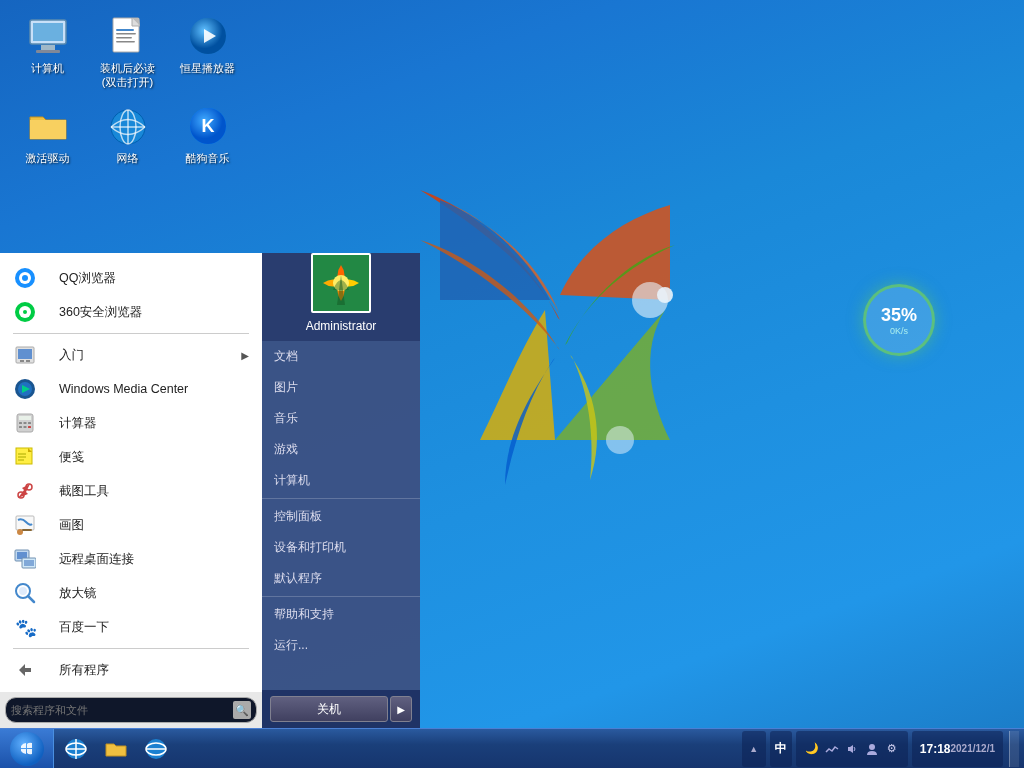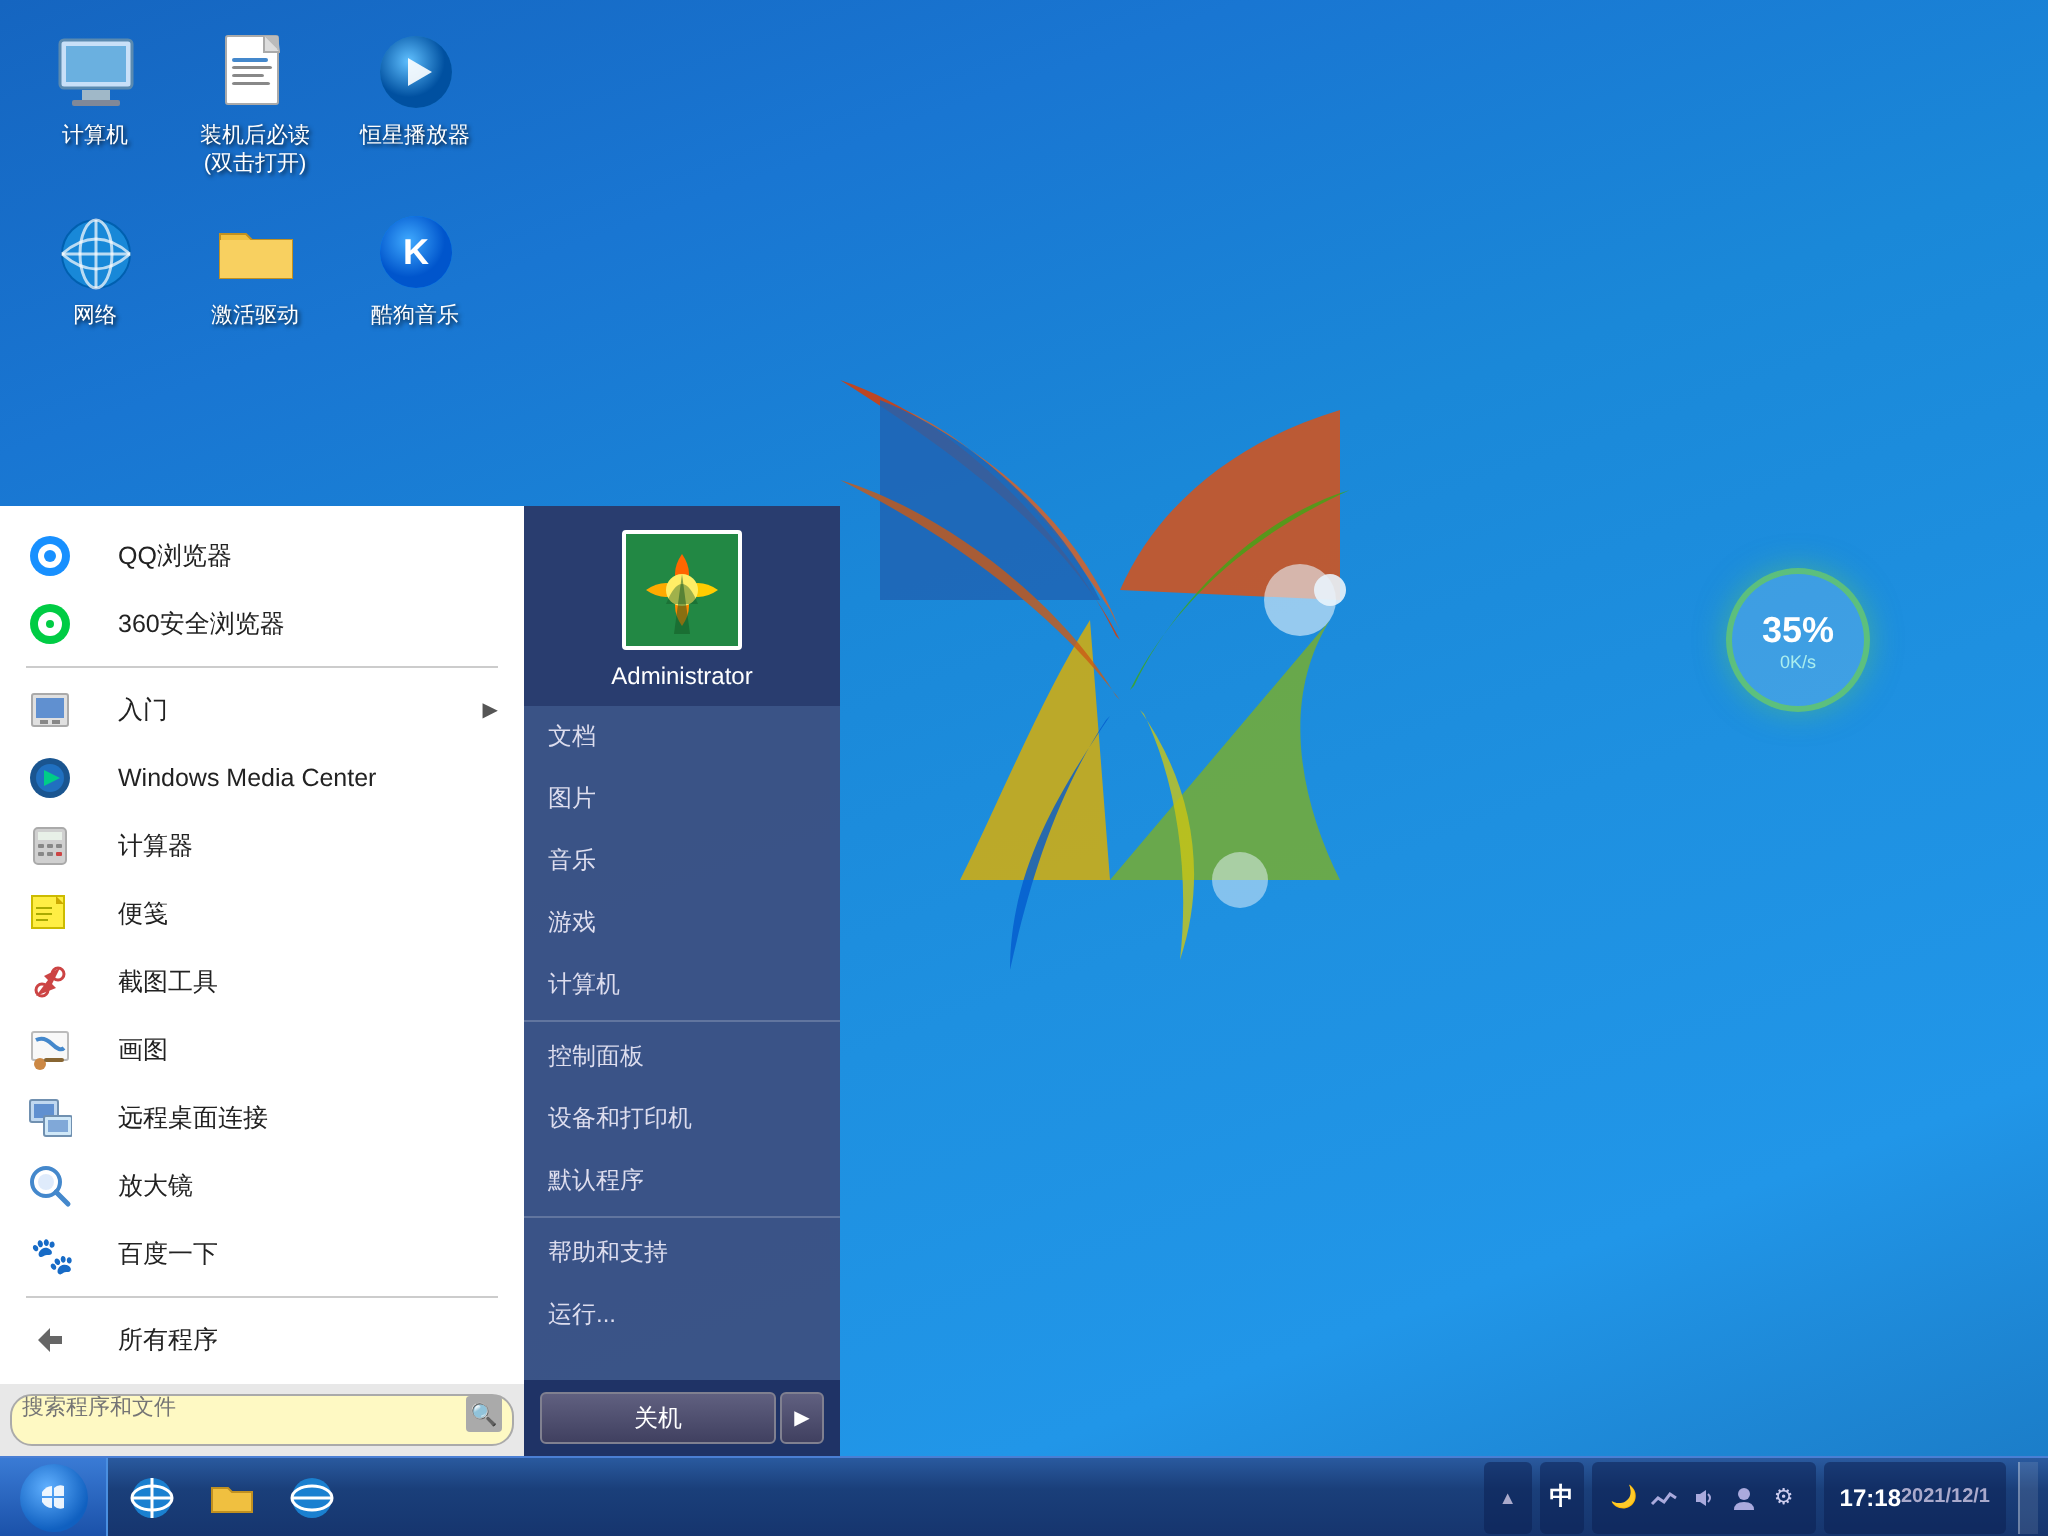--- a/index.html
+++ b/index.html
@@ -233,22 +233,22 @@
       padding: 5px;
       display: flex;
       align-items: center;
       gap: 5px;
     }
 
     .search-box {
       flex: 1;
       height: 26px;
       display: flex;
-      align-items: flex-start;
-      background: #fef9c3;
+      align-items: center;
+      background: #0f172a;
       border: 1px solid #aaa;
       border-radius: 11px;
       padding: 0 5px;
       gap: 5px;
     }
 
     .search-input {
       flex: 1;
       border: none;
       outline: none;
@@ -275,21 +275,21 @@
       background: rgba(60,80,130,0.95);
       display: flex;
       flex-direction: column;
       padding: 0;
     }
 
     .right-user-area {
       display: flex;
       flex-direction: column;
       align-items: center;
-      padding: 12px 0 8px 0;
+      padding: 0 0 8px 0;
       background: rgba(40,60,110,0.95);
       justify-content: flex-end;
     }
 
     .user-avatar {
       width: 60px;
       height: 60px;
       border: 2px solid white;
       border-radius: 2px;
       overflow: hidden;
@@ -543,40 +543,40 @@
           </svg>
         </div>
         <span class="icon-label">恒星播放器</span>
       </div>
     </div>
 
     <div class="icon-row">
 
       <div class="desktop-icon">
         <div class="icon-img">
+          <svg width="40" height="34" viewBox="0 0 40 34">
+            <path d="M2,8 L2,30 L38,30 L38,11 L18,11 L15,8 Z" fill="#f0c040" stroke="#c09020" stroke-width="1"></path>
+            <path d="M2,11 L38,11 L38,30 L2,30 Z" fill="#f8d060"></path>
+          </svg>
+        </div>
+        <span class="icon-label">激活驱动</span>
+      </div>
+
+      <div class="desktop-icon">
+        <div class="icon-img">
           <svg width="40" height="38" viewBox="0 0 40 38">
             <circle cx="20" cy="20" r="17" fill="#1888d8" stroke="#0060b0" stroke-width="1"></circle>
             <path d="M3,20 Q20,5 37,20" fill="none" stroke="white" stroke-width="1.5" opacity="0.7"></path>
             <path d="M3,20 Q20,35 37,20" fill="none" stroke="white" stroke-width="1.5" opacity="0.7"></path>
             <line x1="20" y1="3" x2="20" y2="37" stroke="white" stroke-width="1.5" opacity="0.7"></line>
             <ellipse cx="20" cy="20" rx="8" ry="17" fill="none" stroke="white" stroke-width="1.5" opacity="0.7"></ellipse>
             <line x1="3" y1="20" x2="37" y2="20" stroke="white" stroke-width="1.5" opacity="0.7"></line>
           </svg>
         </div>
         <span class="icon-label">网络</span>
-      </div>
-
-      <div class="desktop-icon">
-        <div class="icon-img">
-          <svg width="40" height="34" viewBox="0 0 40 34">
-            <path d="M2,8 L2,30 L38,30 L38,11 L18,11 L15,8 Z" fill="#f0c040" stroke="#c09020" stroke-width="1"></path>
-            <path d="M2,11 L38,11 L38,30 L2,30 Z" fill="#f8d060"></path>
-          </svg>
-        </div>
-        <span class="icon-label">激活驱动</span>
       </div>
 
       <div class="desktop-icon">
         <div class="icon-img">
           <svg width="40" height="40" viewBox="0 0 40 40">
             <circle cx="20" cy="20" r="18" fill="#0088ff"></circle>
             <circle cx="20" cy="20" r="18" fill="url(#kgrad)"></circle>
             <defs>
               <radialGradient id="kgrad" cx="40%" cy="35%">
                 <stop offset="0%" stop-color="#40aaff"></stop>

